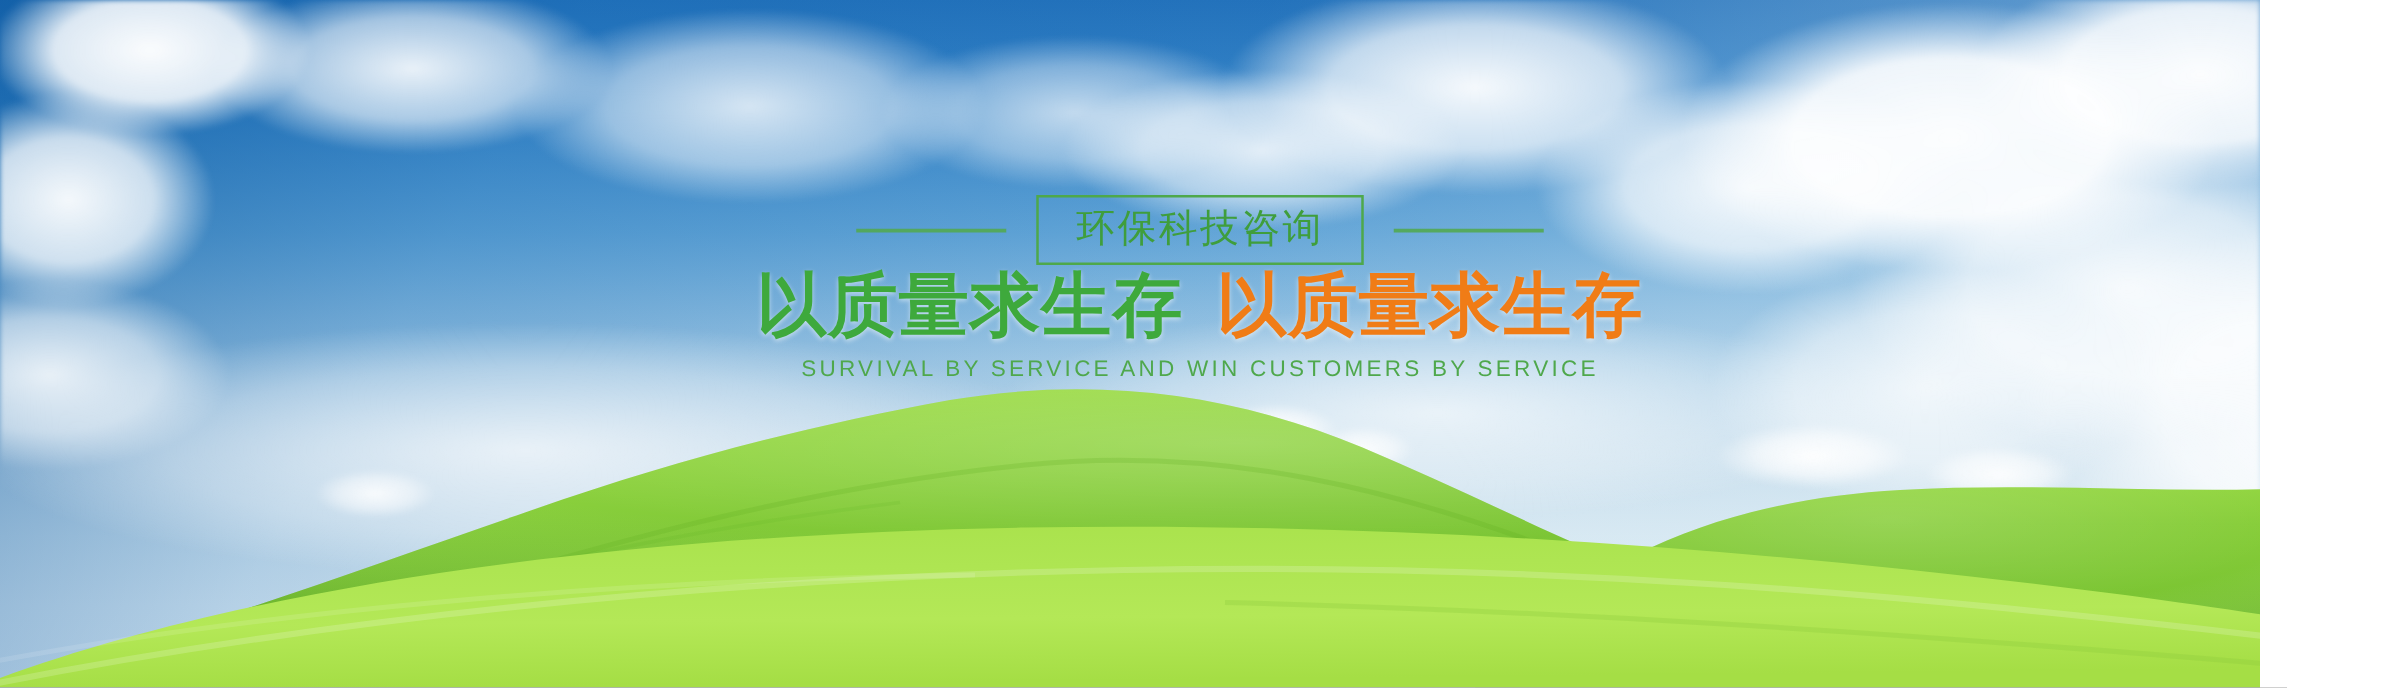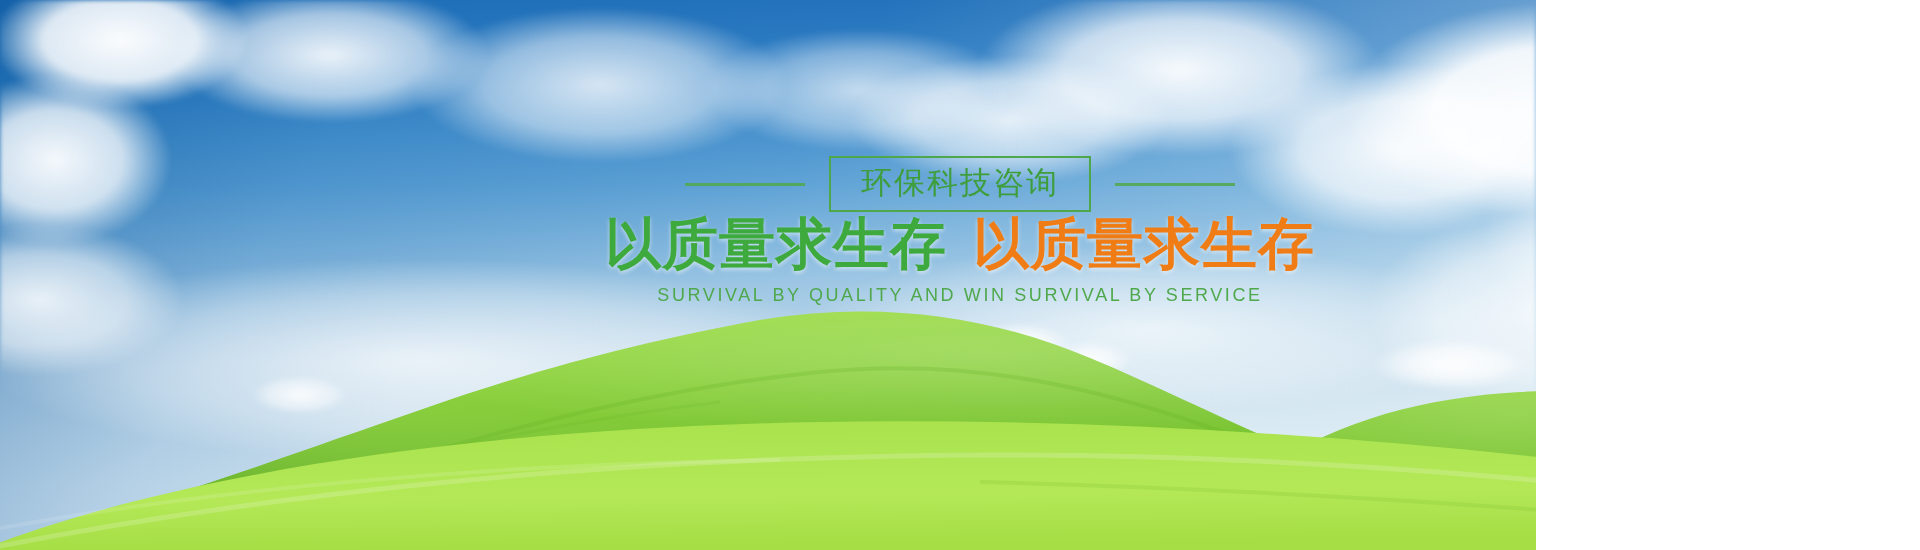--- a/index.html
+++ b/index.html
@@ -2,21 +2,21 @@
 <html><head>
 <meta charset="utf-8">
 <style>
   html, body {
     margin: 0;
     padding: 0;
     background: #ffffff;
   }
   #banner {
     position: relative;
-    width: 1536px;
+    width: 1808px;
     height: 550px;
     overflow: hidden;
     font-family: "Liberation Sans", sans-serif;
     background: #404040;
   }
 
   
   .sky {
     position: absolute;
     inset: 0;
@@ -230,16 +230,16 @@
       <span class="eyebrow-box">
         <span class="eyebrow-text">环保科技咨询</span>
       </span>
       <span class="deco-line"></span>
     </div>
 
     <div class="headline">
       <span class="seg-green">以质量求生存</span><span class="seg-gap"></span><span class="seg-orange">以质量求生存</span>
     </div>
 
-    <div class="subtitle">SURVIVAL BY QUALITY AND WIN SURVIVAL BY SERVICE</div>
+    <div class="subtitle">SURVIVAL BY SERVICE AND WIN CUSTOMERS BY SERVICE</div>
 
   </div>
 </div>
 
 </body></html>

